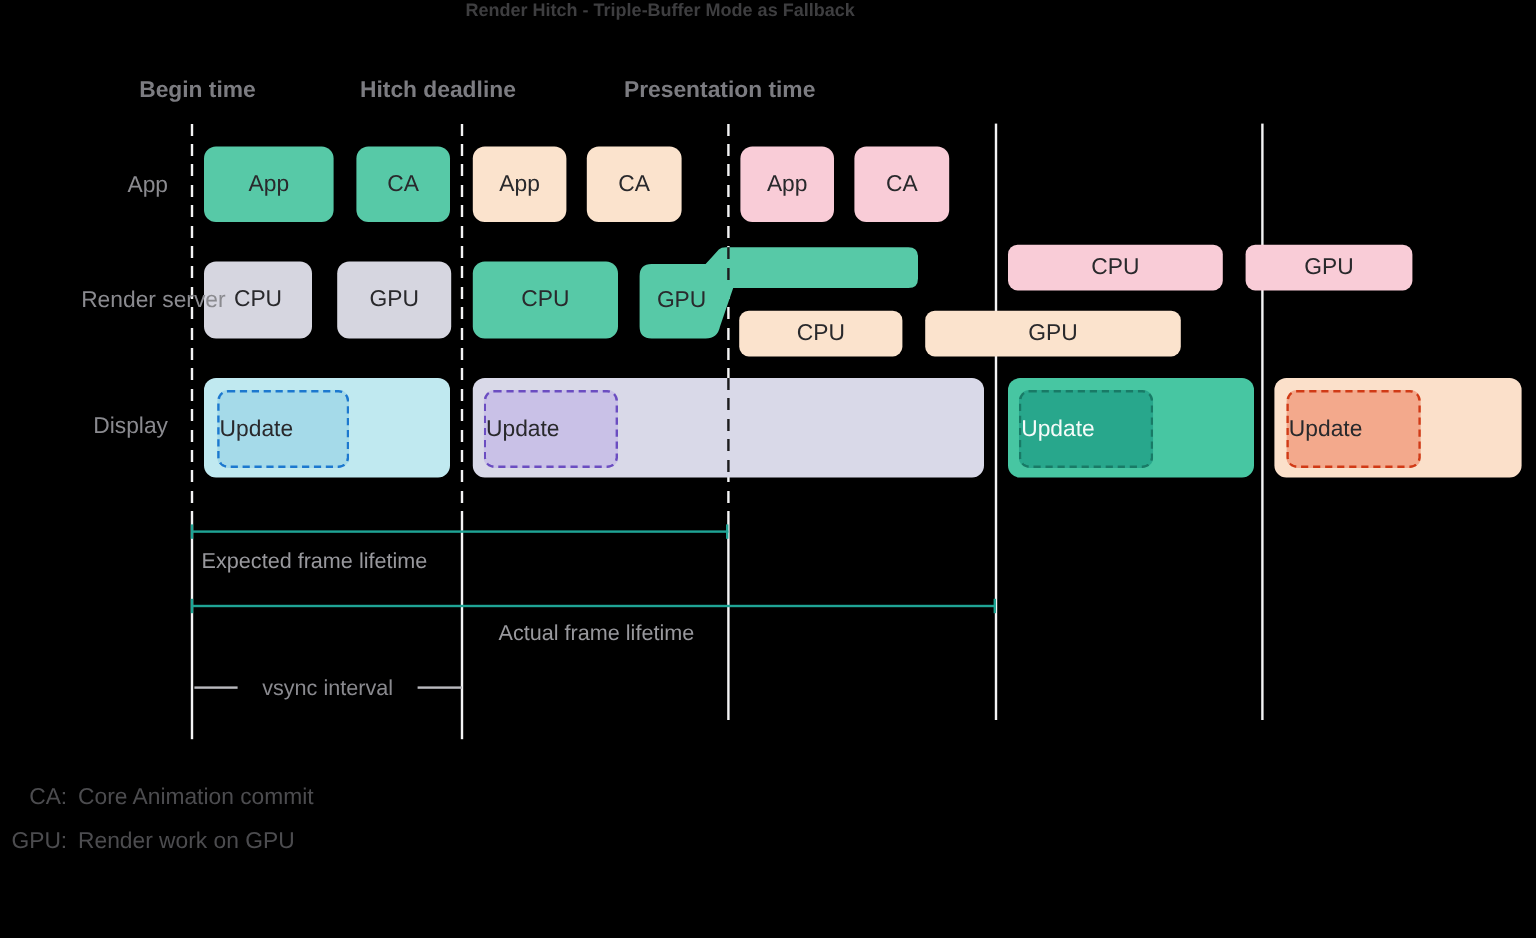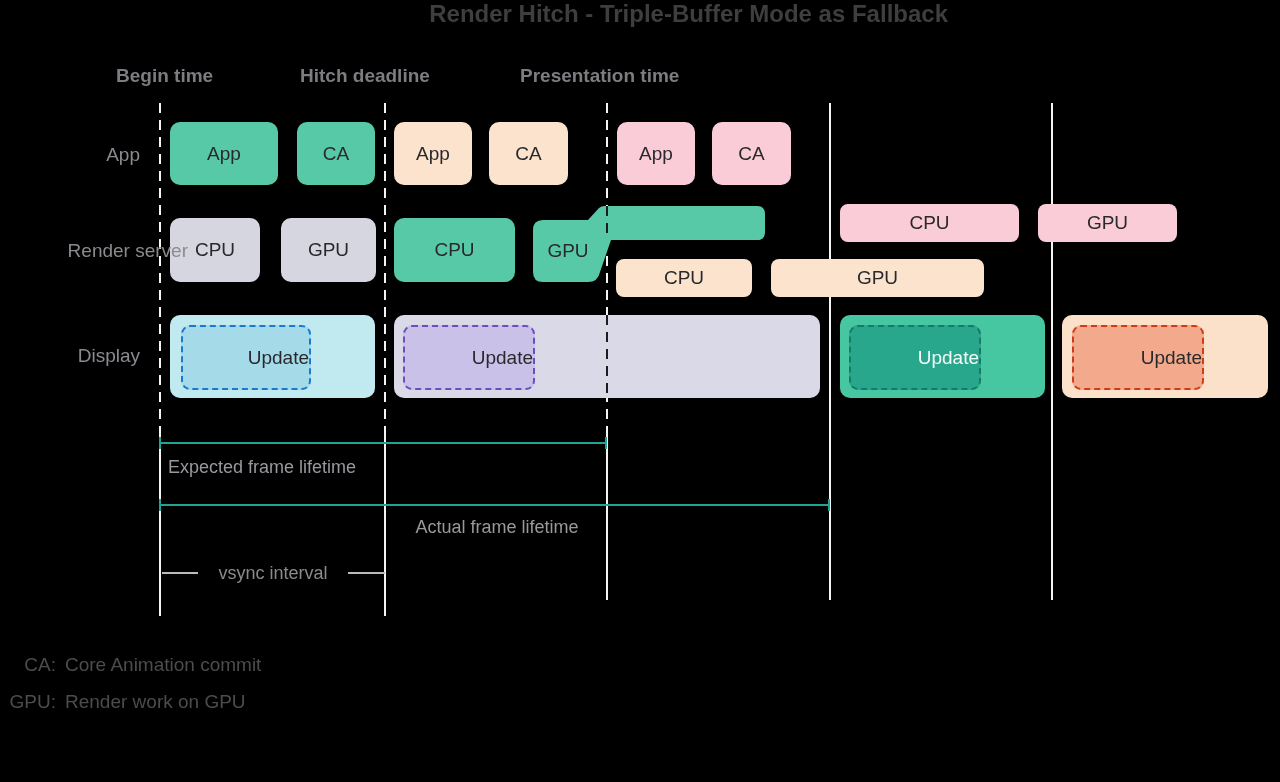--- a/index.html
+++ b/index.html
@@ -2,40 +2,40 @@
 <html style="--teal: #57c9a7; --gray_block: #d6d6e0; --peach: #fbe3cd; --pink: #f9ccd7; --cyan_outer: #c0e9f0; --cyan_inner: #a5dae9; --blue_border: #1c78cf; --lav_outer: #d9d9e8; --purple_inner: #c9c1e7; --purple_border: #6b4dc1; --teal_outer: #47c6a2; --teal_inner: #28a78c; --teal_border: #187a66; --update_light_text: #f4fbf9; --peach_outer: #fbe0ca; --salmon_inner: #f3a98c; --red_border: #d03a16; --line: #f4f4f5; --bracket: #1fa495; --vsync_line: #b9b9be; --block_text: #29292c; --label_gray: #8a8a8f; --header_gray: #7c7c81; --annotation_gray: #98989d; --legend_text: #4c4c4f; --title_color: #3e3e40;"><head>
 <meta charset="utf-8">
 <style>
   html,body{margin:0;padding:0;background:#000;}
   .canvas{
     position:relative;width:1280px;height:782px;background:#000;overflow:hidden;
     font-family:"Liberation Sans","DejaVu Sans",sans-serif;
   }
   .abs{position:absolute;}
   
-  .title{font-size:24px;font-weight:bold;color:var(--title_color);text-align:right;z-index:6;}
+  .title{font-size:15px;font-weight:bold;color:var(--title_color);text-align:left;z-index:6;}
   .colhead{font-size:19px;font-weight:600;color:var(--header_gray);z-index:6;white-space:nowrap;}
   .rowlabel{font-size:19px;color:var(--label_gray);text-align:right;z-index:6;white-space:nowrap;}
   .anno{font-size:18px;color:var(--annotation_gray);z-index:6;white-space:nowrap;}
   
   .vdash{width:2px;z-index:1;background:repeating-linear-gradient(180deg,var(--line) 0 10px,transparent 10px 17px);}
   .vsolid{width:2px;z-index:1;background:var(--line);}
   .vdark{width:2px;z-index:4;background:repeating-linear-gradient(180deg,#1c1c1e 0 10px,transparent 10px 17px);}
   
   .blk{display:flex;align-items:center;justify-content:center;border-radius:10px;
        font-size:19px;color:var(--block_text);z-index:2;}
   .bar{display:flex;align-items:center;justify-content:center;border-radius:8px;
        font-size:19px;color:var(--block_text);z-index:2;}
   .teal{background:var(--teal);}
   .grayb{background:var(--gray_block);}
   .peach{background:var(--peach);}
   .pink{background:var(--pink);}
   .outer{border-radius:10px;z-index:2;}
-  .inner{display:flex;align-items:center;justify-content:flex-end;border-radius:9px;
-         font-size:19px;color:var(--block_text);z-index:3;border:2.5px dashed transparent;padding-left:20px;}
+  .inner{display:flex;align-items:center;justify-content:flex-start;border-radius:9px;
+         font-size:19px;color:var(--block_text);z-index:3;border:2.5px dashed transparent;}
   .gpu-label{display:flex;align-items:center;justify-content:center;font-size:19px;
              color:var(--block_text);z-index:3;}
   
   .hbracket{height:2px;background:var(--bracket);z-index:2;}
   .tick{width:2px;height:12px;background:var(--bracket);z-index:2;}
   .vsline{height:2px;background:var(--vsync_line);z-index:2;}
   
   .legend{z-index:6;}
   .lrow{display:flex;height:37px;align-items:center;font-size:19px;color:var(--legend_text);}
   .lrow .abbr{display:inline-block;width:48px;text-align:right;}

